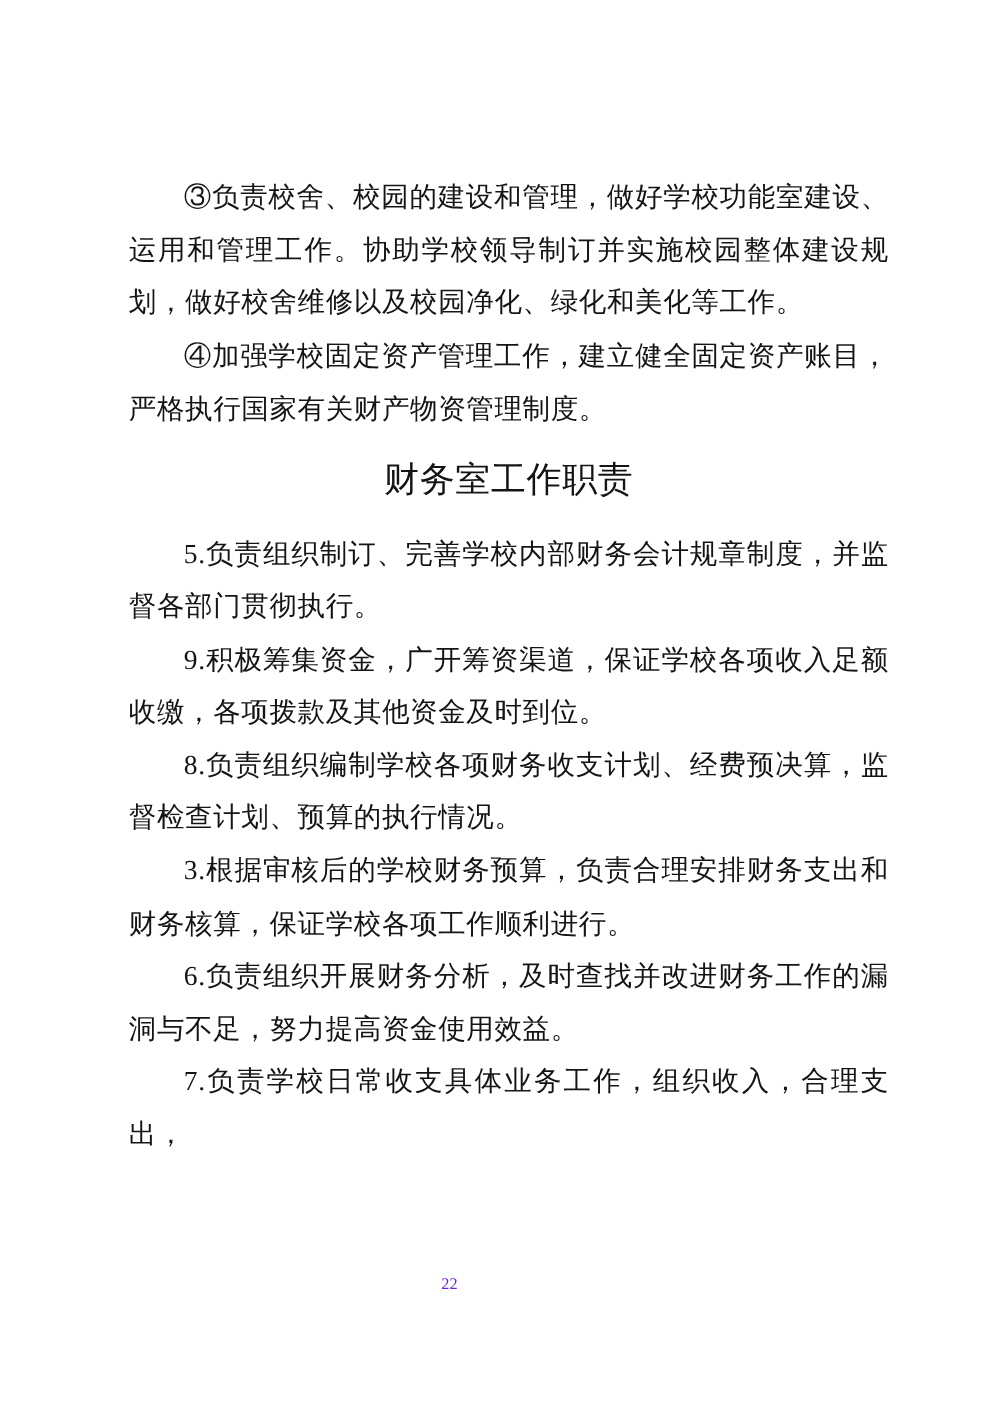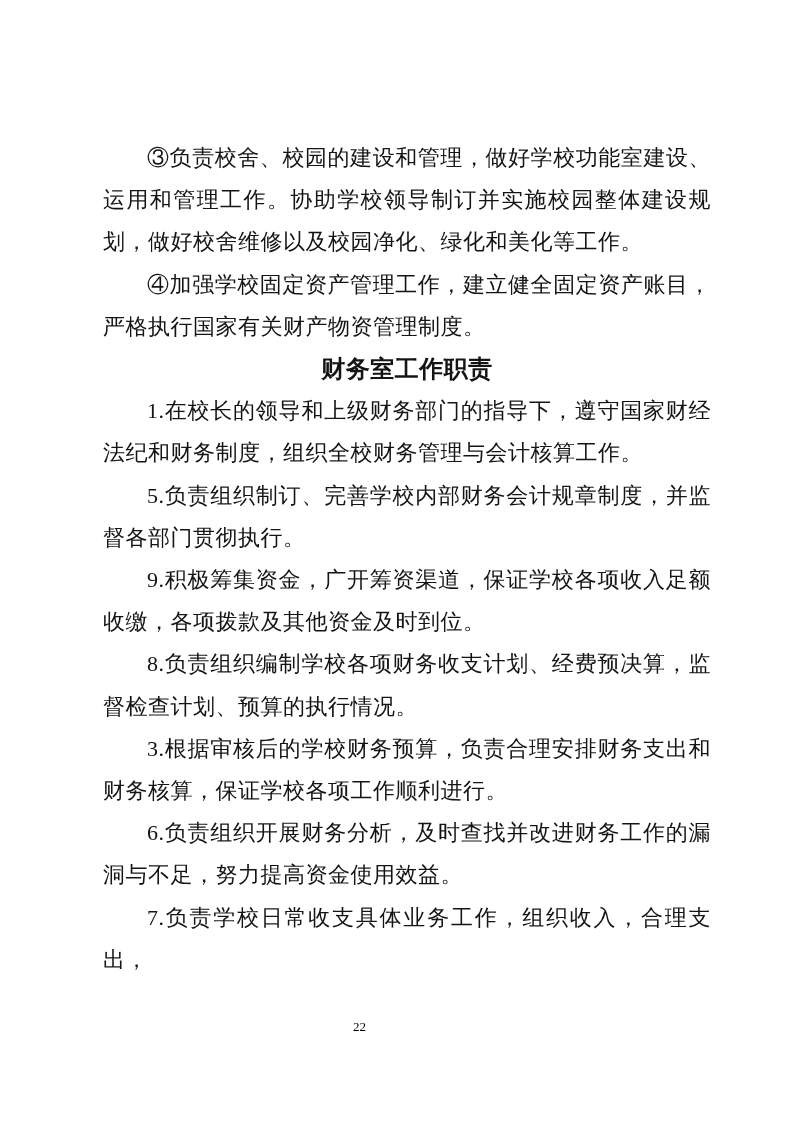--- a/index.html
+++ b/index.html
@@ -25,48 +25,47 @@
     line-height: 42.2px;
     text-align: justify;
   }
   p.body-para {
     margin: 0;
     padding: 0;
     text-indent: 44px;
     letter-spacing: 0.5px;
   }
   h2.section-heading {
-    margin: 0;
+    margin: 16px;
     padding: 0;
-    font-size: 24px;
-    font-weight: bold;
+    font-size: 28px;
+    font-weight: normal;
     text-align: center;
     text-indent: 0;
     line-height: 42.2px;
     letter-spacing: 0.5px;
   }
   .footer-pagenum {
     position: absolute;
     top: 1019px;
     left: 0;
     width: 100%;
     text-align: center;
     font-size: 13px;
-    color: #000000;
+    color: #6d28d9;
   }
 </style>
 </head>
 <body>
 
 <div class="page">
   <div class="content">
     <p class="body-para">③负责校舍、校园的建设和管理，做好学校功能室建设、运用和管理工作。协助学校领导制订并实施校园整体建设规划，做好校舍维修以及校园净化、绿化和美化等工作。</p>
     <p class="body-para">④加强学校固定资产管理工作，建立健全固定资产账目，严格执行国家有关财产物资管理制度。</p>
     <h2 class="section-heading">财务室工作职责</h2>
-    <p class="body-para">1.在校长的领导和上级财务部门的指导下，遵守国家财经法纪和财务制度，组织全校财务管理与会计核算工作。</p>
     <p class="body-para">5.负责组织制订、完善学校内部财务会计规章制度，并监督各部门贯彻执行。</p>
     <p class="body-para">9.积极筹集资金，广开筹资渠道，保证学校各项收入足额收缴，各项拨款及其他资金及时到位。</p>
     <p class="body-para">8.负责组织编制学校各项财务收支计划、经费预决算，监督检查计划、预算的执行情况。</p>
     <p class="body-para">3.根据审核后的学校财务预算，负责合理安排财务支出和财务核算，保证学校各项工作顺利进行。</p>
     <p class="body-para">6.负责组织开展财务分析，及时查找并改进财务工作的漏洞与不足，努力提高资金使用效益。</p>
     <p class="body-para">7.负责学校日常收支具体业务工作，组织收入，合理支出，</p>
   </div>
   <div class="footer-pagenum">22</div>
 </div>
 

